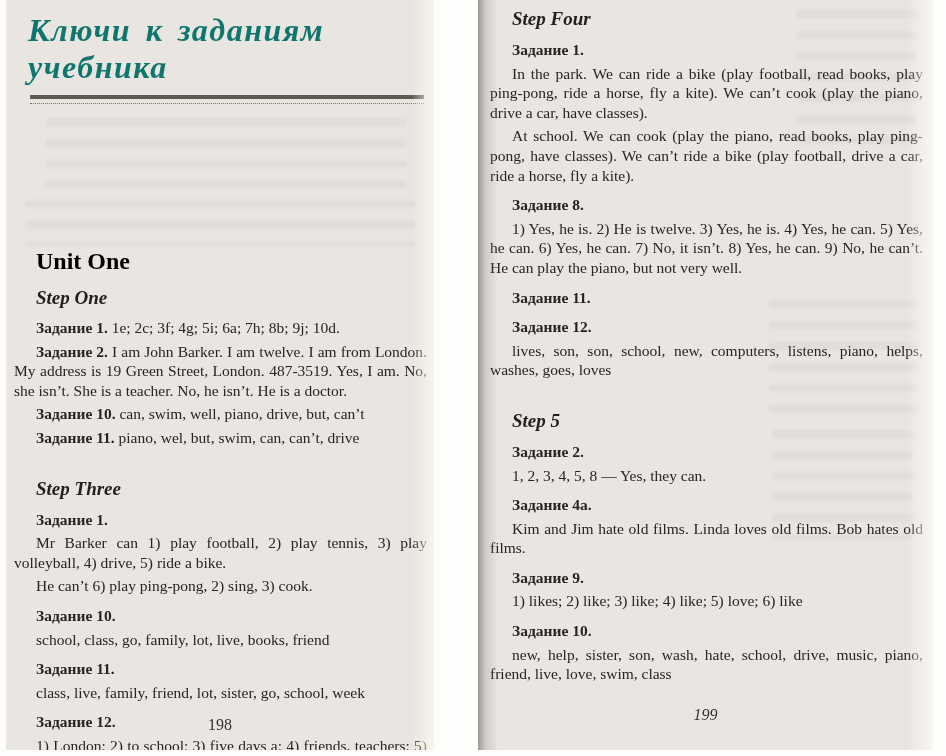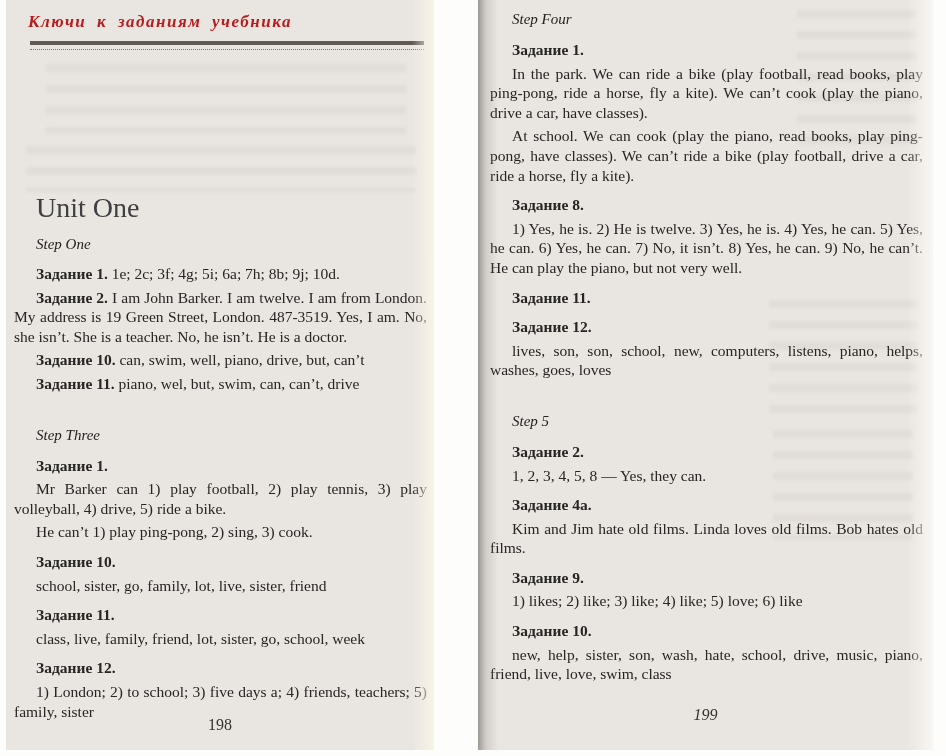--- a/index.html
+++ b/index.html
@@ -53,26 +53,26 @@
     width: 26px; height: 100%;
     background: linear-gradient(to right, rgba(248,245,240,0), rgba(250,248,244,0.95));
     pointer-events: none;
   }
 
   
   .chapter-header {
     padding: 12px 8px 0 22px;
   }
   .chapter-title {
-    font-size: 17px;
+    font-size: 32px;
     font-weight: bold;
     font-style: italic;
     letter-spacing: 1.5px;
     word-spacing: 5px;
-    color: #b91c1c;
+    color: #0f766e;
   }
   .chapter-rule {
     margin: 9px 2px 0 2px;
     height: 4px;
     border-top: 4px solid rgba(72,66,60,0.85);
     border-bottom: 1px dotted rgba(95,88,80,0.8);
   }
   .header-gap {
     height: 146px;
     position: relative;
@@ -82,30 +82,30 @@
   .content {
     position: relative;
     padding: 0 7px 0 8px;
     font-size: 15.5px;
     line-height: 19.6px;
   }
   .page-right .content {
     padding: 6px 10px 0 12px;
   }
   .unit {
-    font-size: 28px;
+    font-size: 24px;
     line-height: 23px;
-    font-weight: normal;
+    font-weight: bold;
     margin: 0 0 2px 22px;
-    color: #404040;
+    color: #000000;
   }
   .step {
-    font-size: 15px;
+    font-size: 19px;
     line-height: 22px;
-    font-weight: normal;
+    font-weight: bold;
     font-style: italic;
     margin: 14px 0 9px 22px;
     color: #23211f;
   }
   .content > .step:first-child { margin-top: 2px; }
   .gap-large { margin-top: 30px; }
   .tasklabel {
     font-weight: bold;
     margin: 10px 0 2px 22px;
   }
@@ -158,23 +158,23 @@
     <div class="content">
         <div class="unit">Unit One</div>
         <div class="step">Step One</div>
         <div class="para"><b>Задание 1. </b>1e; 2c; 3f; 4g; 5i; 6a; 7h; 8b; 9j; 10d.</div>
         <div class="para"><b>Задание 2. </b>I am John Barker. I am twelve. I am from London. My address is 19 Green Street, London. 487-3519. Yes, I am. No, she isn’t. She is a teacher. No, he isn’t. He is a doctor.</div>
         <div class="para"><b>Задание 10. </b>can, swim, well, piano, drive, but, can’t</div>
         <div class="para"><b>Задание 11. </b>piano, wel, but, swim, can, can’t, drive</div>
         <div class="step gap-large">Step Three</div>
         <div class="tasklabel">Задание 1.</div>
         <div class="para">Mr Barker can 1) play football, 2) play tennis, 3) play volleyball, 4) drive, 5) ride a bike.</div>
-        <div class="para">He can’t 1) play ping-pong, 2) sing, 3) cook.</div>
+        <div class="para">He can’t 6) play ping-pong, 2) sing, 3) cook.</div>
         <div class="tasklabel">Задание 10.</div>
-        <div class="para">school, sister, go, family, lot, live, sister, friend</div>
+        <div class="para">school, class, go, family, lot, live, books, friend</div>
         <div class="tasklabel">Задание 11.</div>
         <div class="para">class, live, family, friend, lot, sister, go, school, week</div>
         <div class="tasklabel">Задание 12.</div>
         <div class="para">1) London; 2) to school; 3) five days a; 4) friends, teachers; 5) family, sister</div>
       </div>
 
     <div class="pageno">198</div>
     <div class="edge-highlight"></div>
   </div>
 

